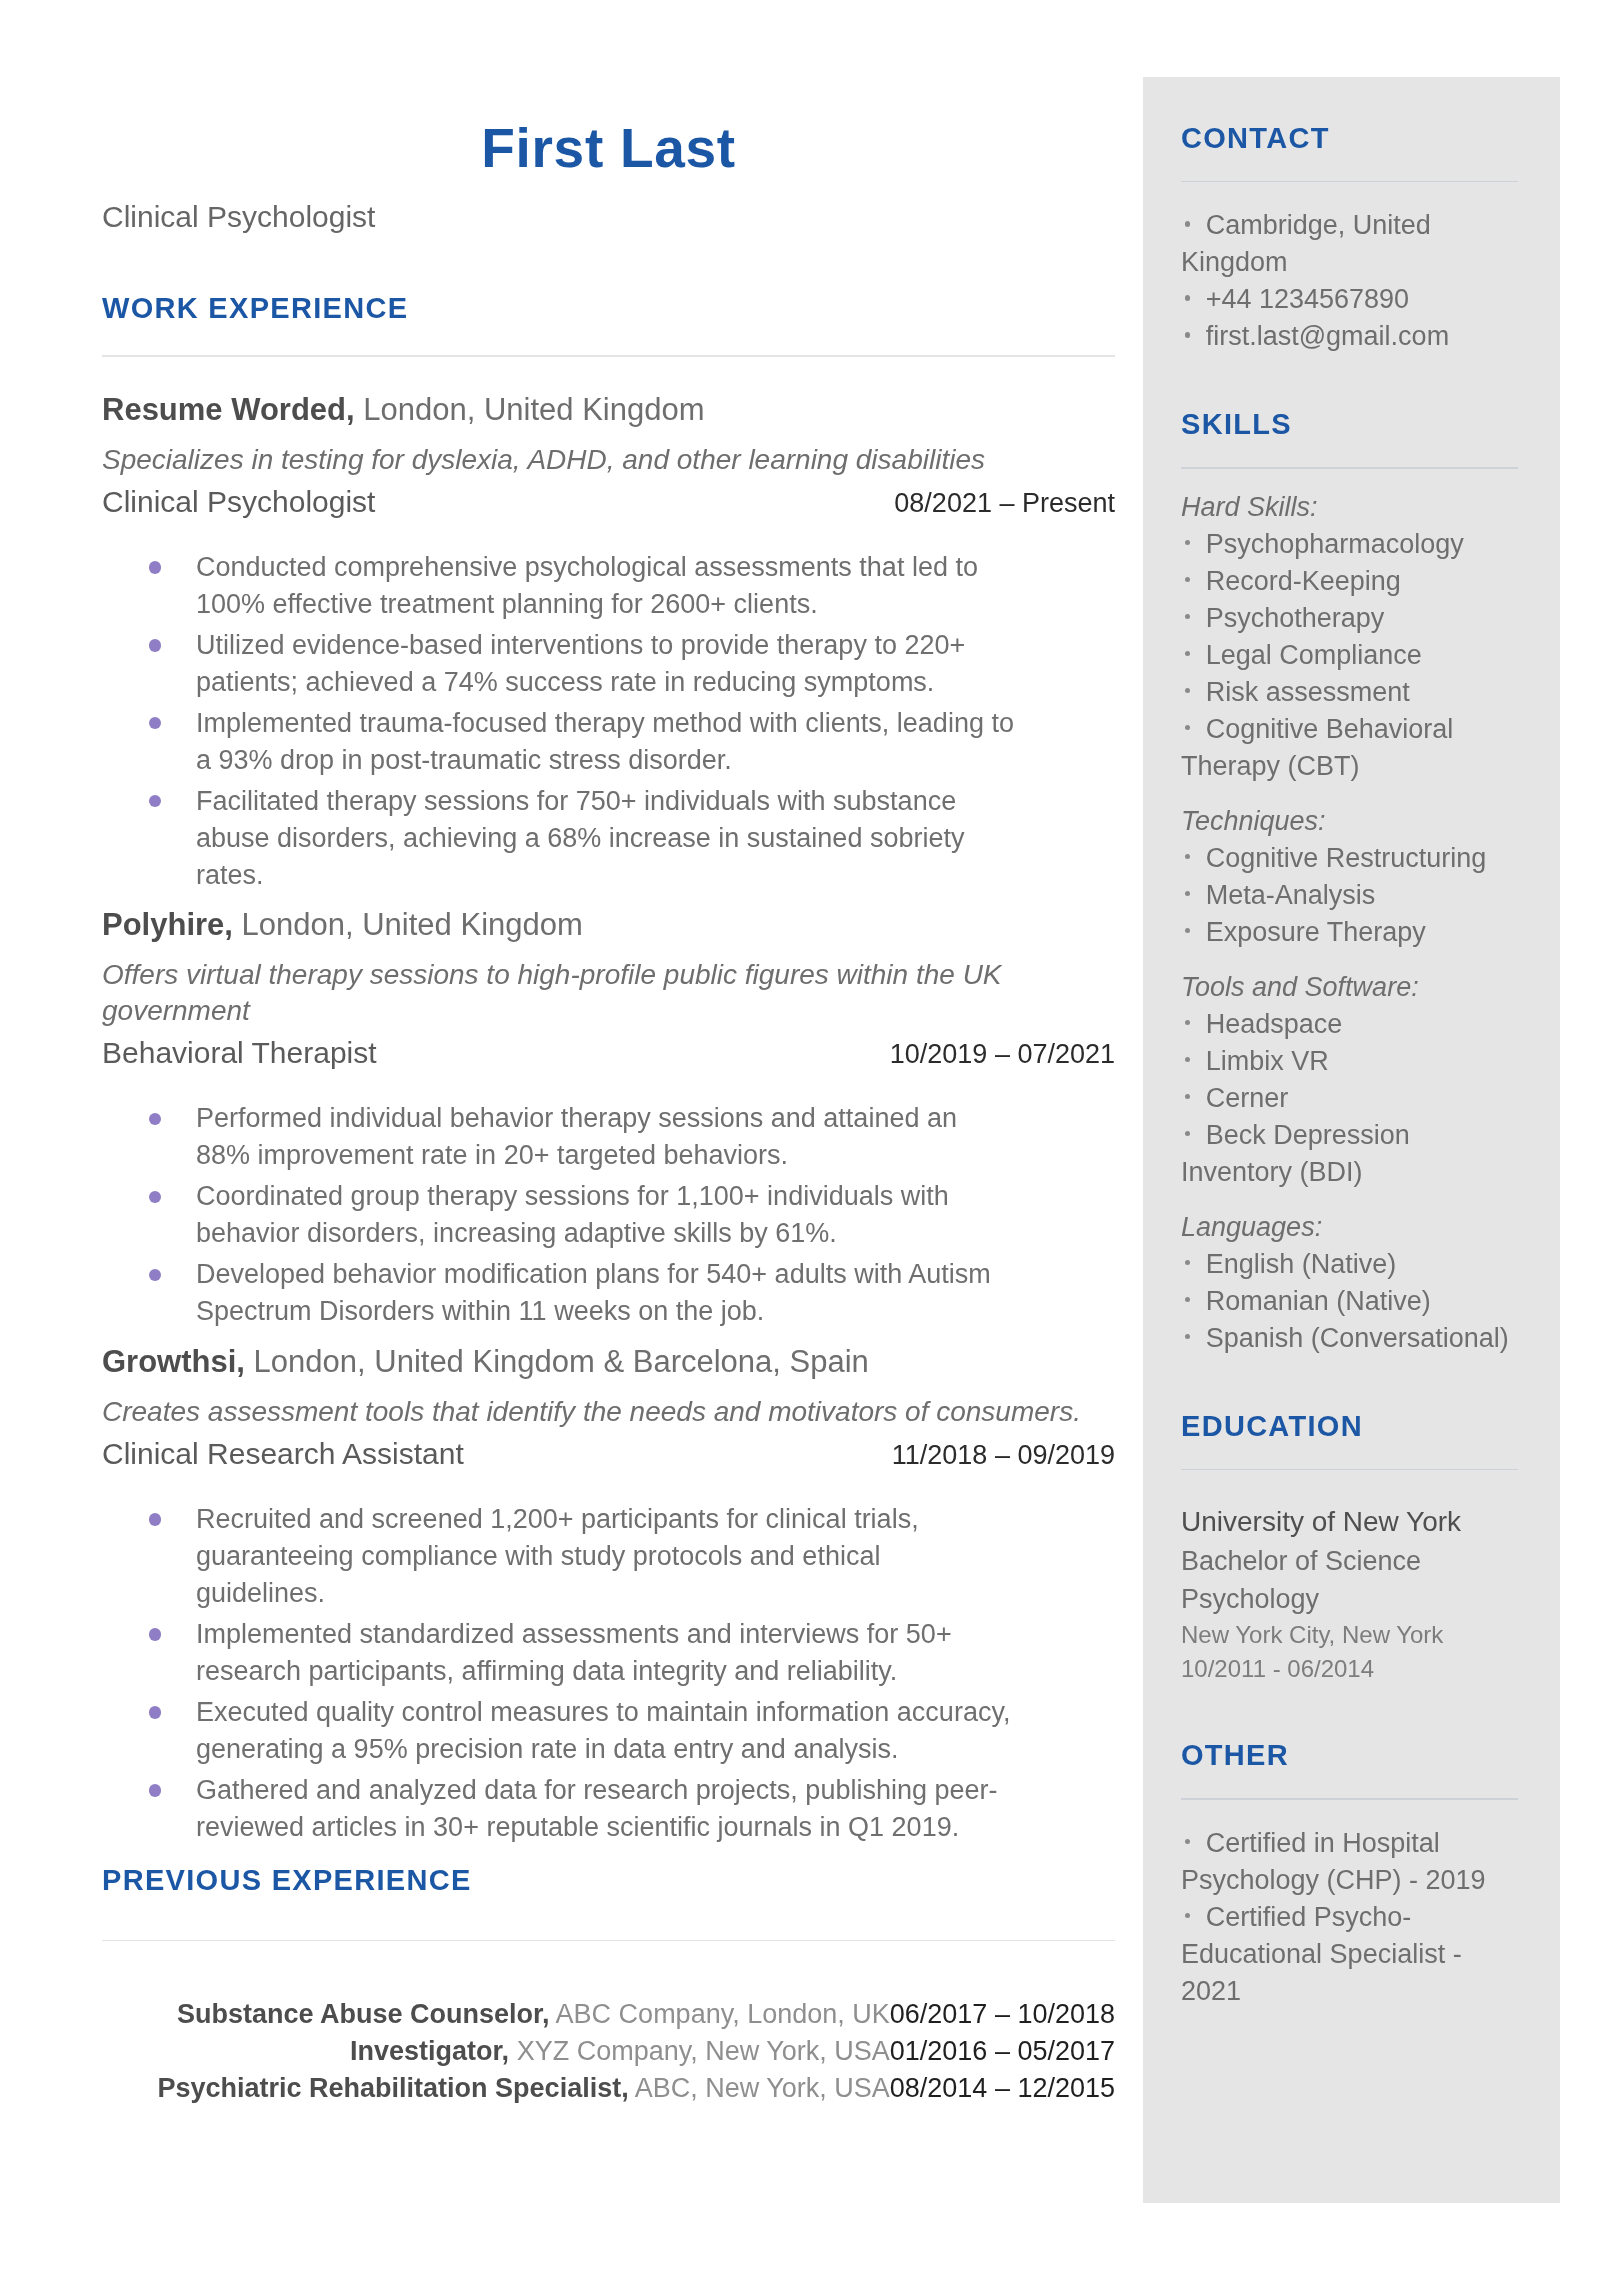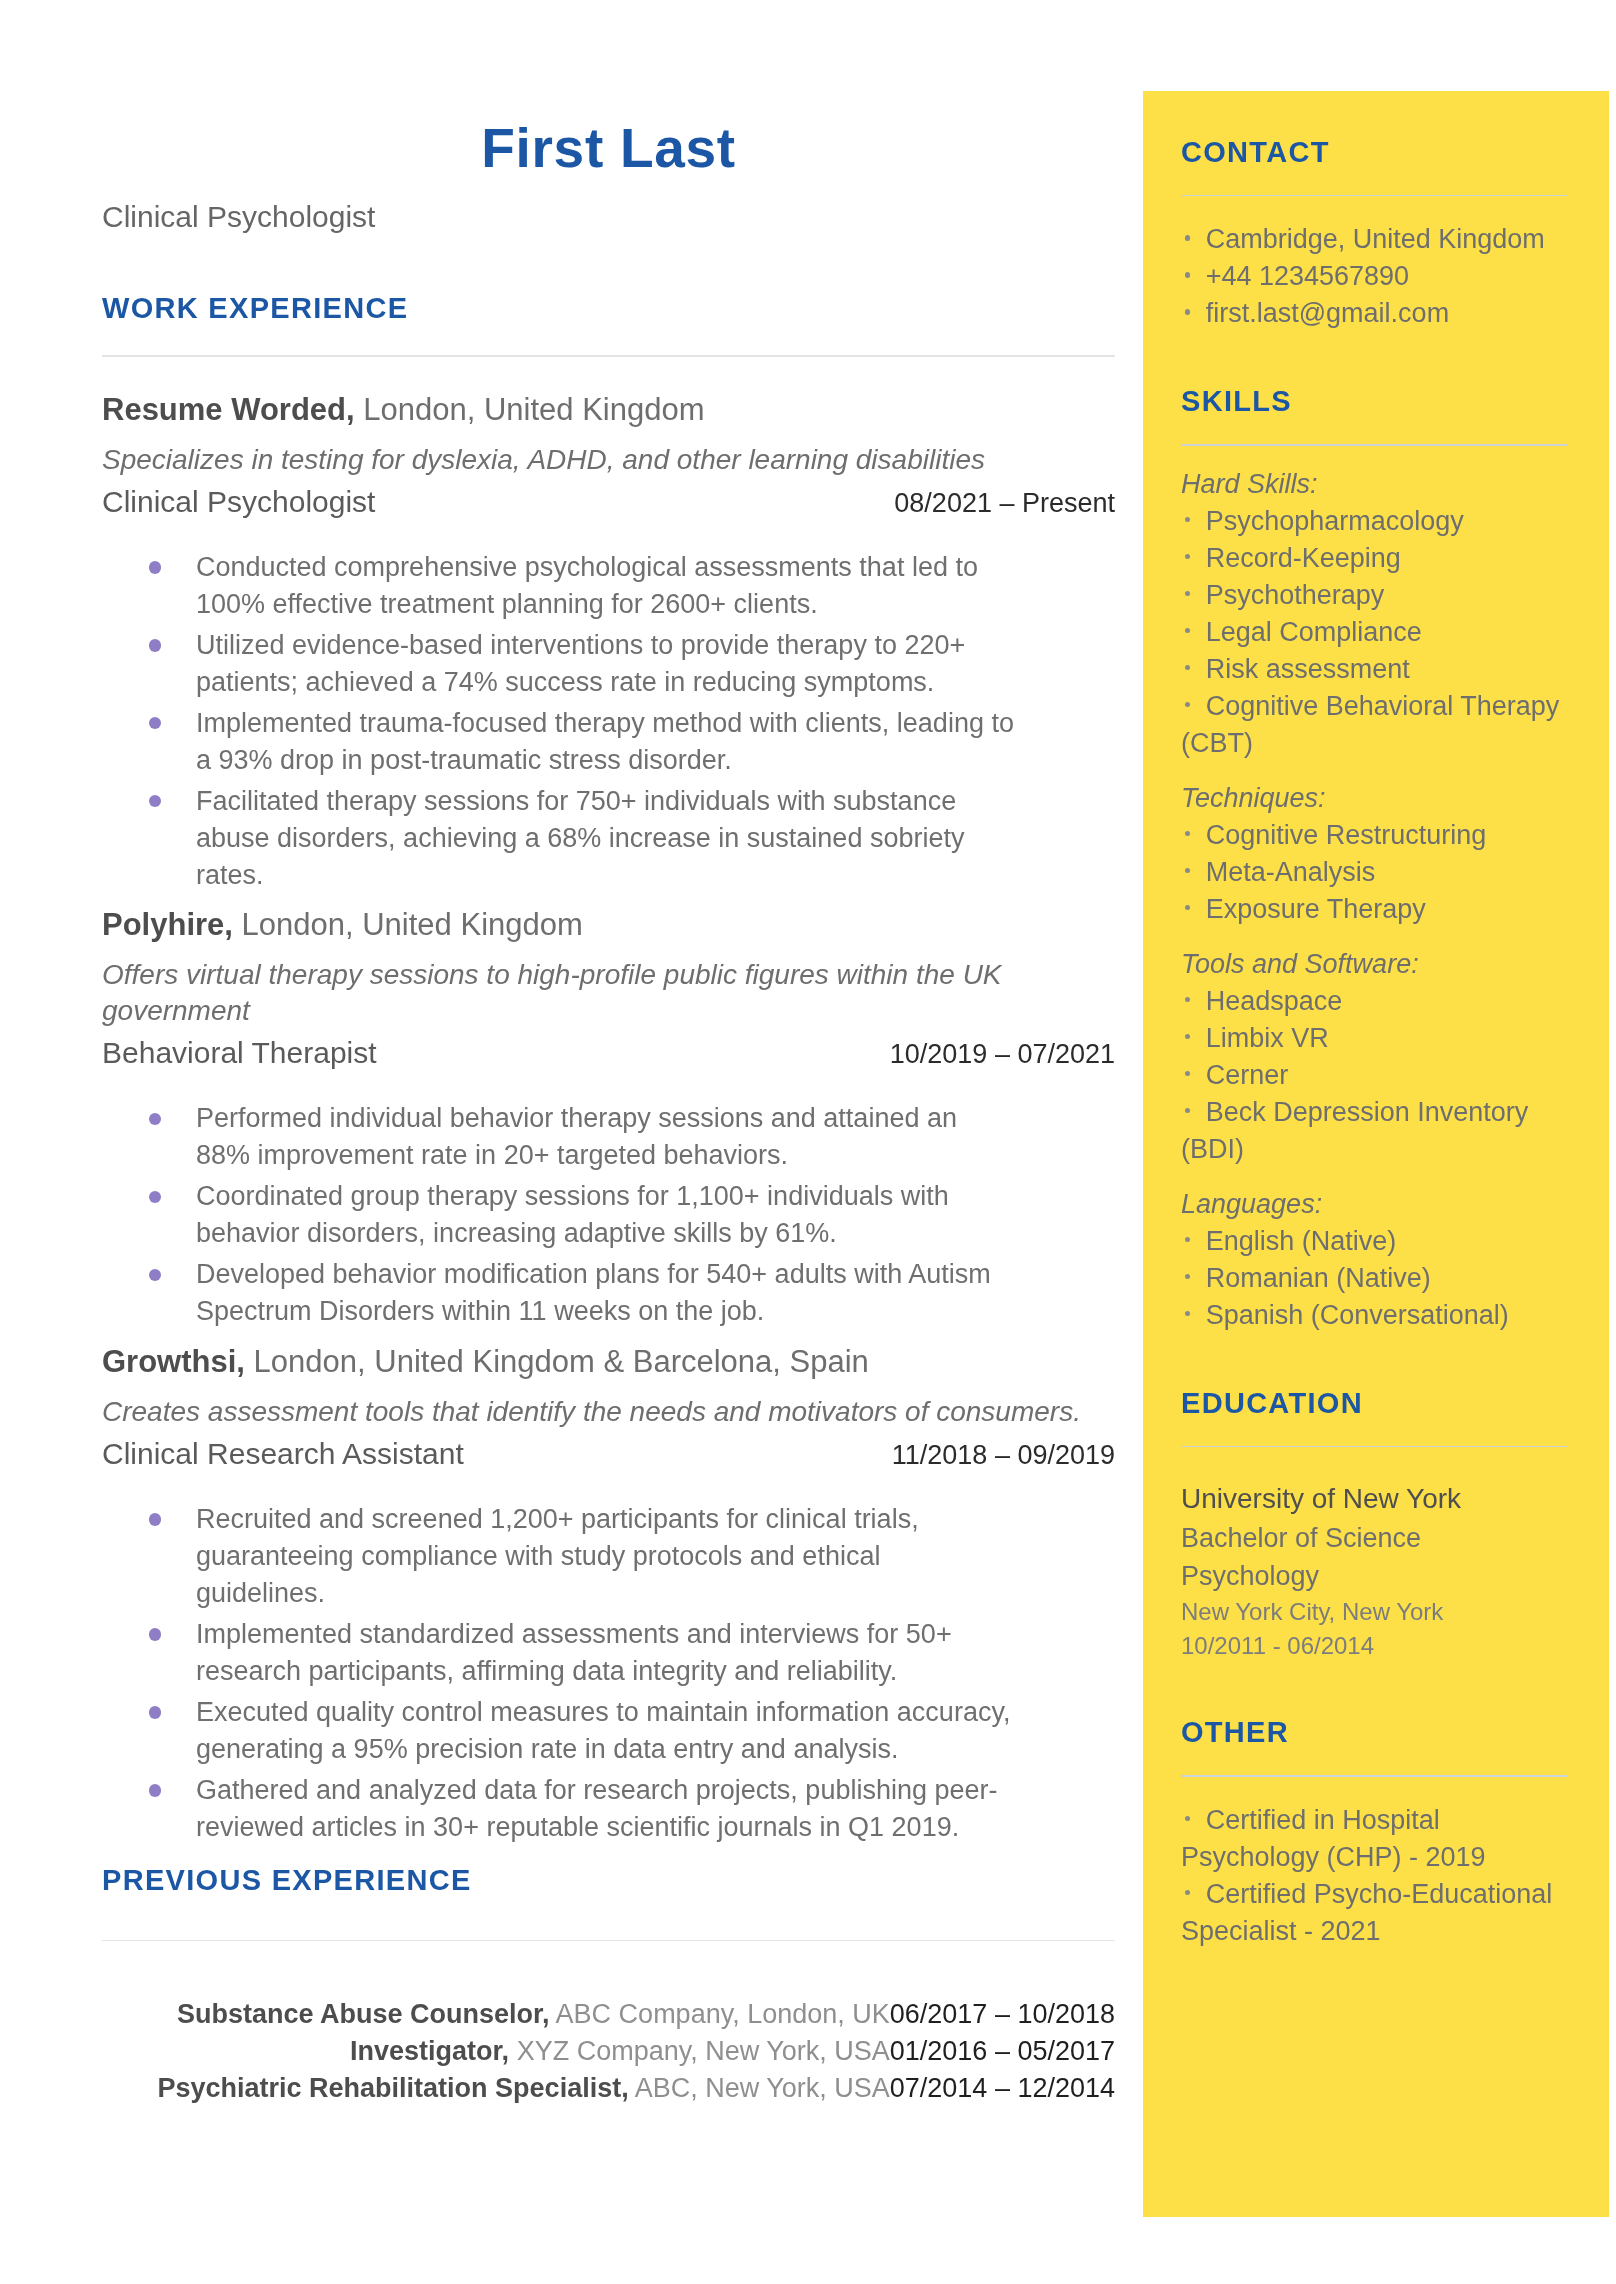--- a/index.html
+++ b/index.html
@@ -20,21 +20,21 @@
   .role{font-size:30px;color:#5a5a5a;}
   .dates{font-size:27px;color:#2b2b2b;}
   .blist{margin-top:27px;width:912px;}
   .bitem{position:relative;padding-left:94px;font-size:27px;line-height:37px;color:#6f6f6f;margin-bottom:3.9px;}
   .bdot{position:absolute;left:47px;top:12.4px;width:12.4px;height:12.4px;border-radius:50%;background:#8f7ec6;}
   .prevlist{margin-top:55px;}
   .prevrow{display:flex;justify-content:flex-end;font-size:27px;line-height:37px;color:#8f8f8f;}
   .prevrow .left b{color:#4d4d4d;}
   .prevrow .pdates{color:#1f1f1f;white-space:nowrap;}
   
-  .sidebar{position:absolute;left:1143px;top:91px;width:466px;height:2126px;background:#fde047;
+  .sidebar{position:absolute;left:1143px;top:77px;width:417px;height:2126px;background:#e5e5e5;
            box-sizing:border-box;padding:44px 42px 0 38px;}
   .sb-head{font-size:29px;font-weight:bold;color:#1c57a5;letter-spacing:1.3px;line-height:35px;}
   .sb-head.later{margin-top:52px;}
   .sb-rule{margin-top:25px;height:1.3px;background:#ccd2d8;}
   .sb-list{margin-top:25px;}
   .sb-item{font-size:27px;line-height:37px;color:#6e6e6e;}
   .sdot{display:inline-block;width:5.2px;height:5.2px;border-radius:50%;background:#8a8a8a;
         margin:0 15.6px 6.5px 3.9px;vertical-align:middle;}
   .sb-label{font-size:27px;font-style:italic;color:#6e6e6e;margin-top:17px;line-height:38px;}
   .sb-label.first{margin-top:19.5px;}
@@ -115,21 +115,21 @@
       <div class="prevrow">
         <span class="left"><b>Substance Abuse Counselor,</b> <span>ABC Company, London, UK</span></span>
         <span class="pdates">06/2017 – 10/2018</span>
       </div>
       <div class="prevrow">
         <span class="left"><b>Investigator,</b> <span>XYZ Company, New York, USA</span></span>
         <span class="pdates">01/2016 – 05/2017</span>
       </div>
       <div class="prevrow">
         <span class="left"><b>Psychiatric Rehabilitation Specialist,</b> <span>ABC, New York, USA</span></span>
-        <span class="pdates">07/2014 – 12/2014</span>
+        <span class="pdates">08/2014 – 12/2015</span>
       </div>
     </div>
   </div>
 
   <div class="sidebar">
 
     <div class="sb-head">CONTACT</div>
     <div class="sb-rule"></div>
     <div class="sb-list">
       <div class="sb-item"><span class="sdot"></span><span>Cambridge, United Kingdom</span></div>

